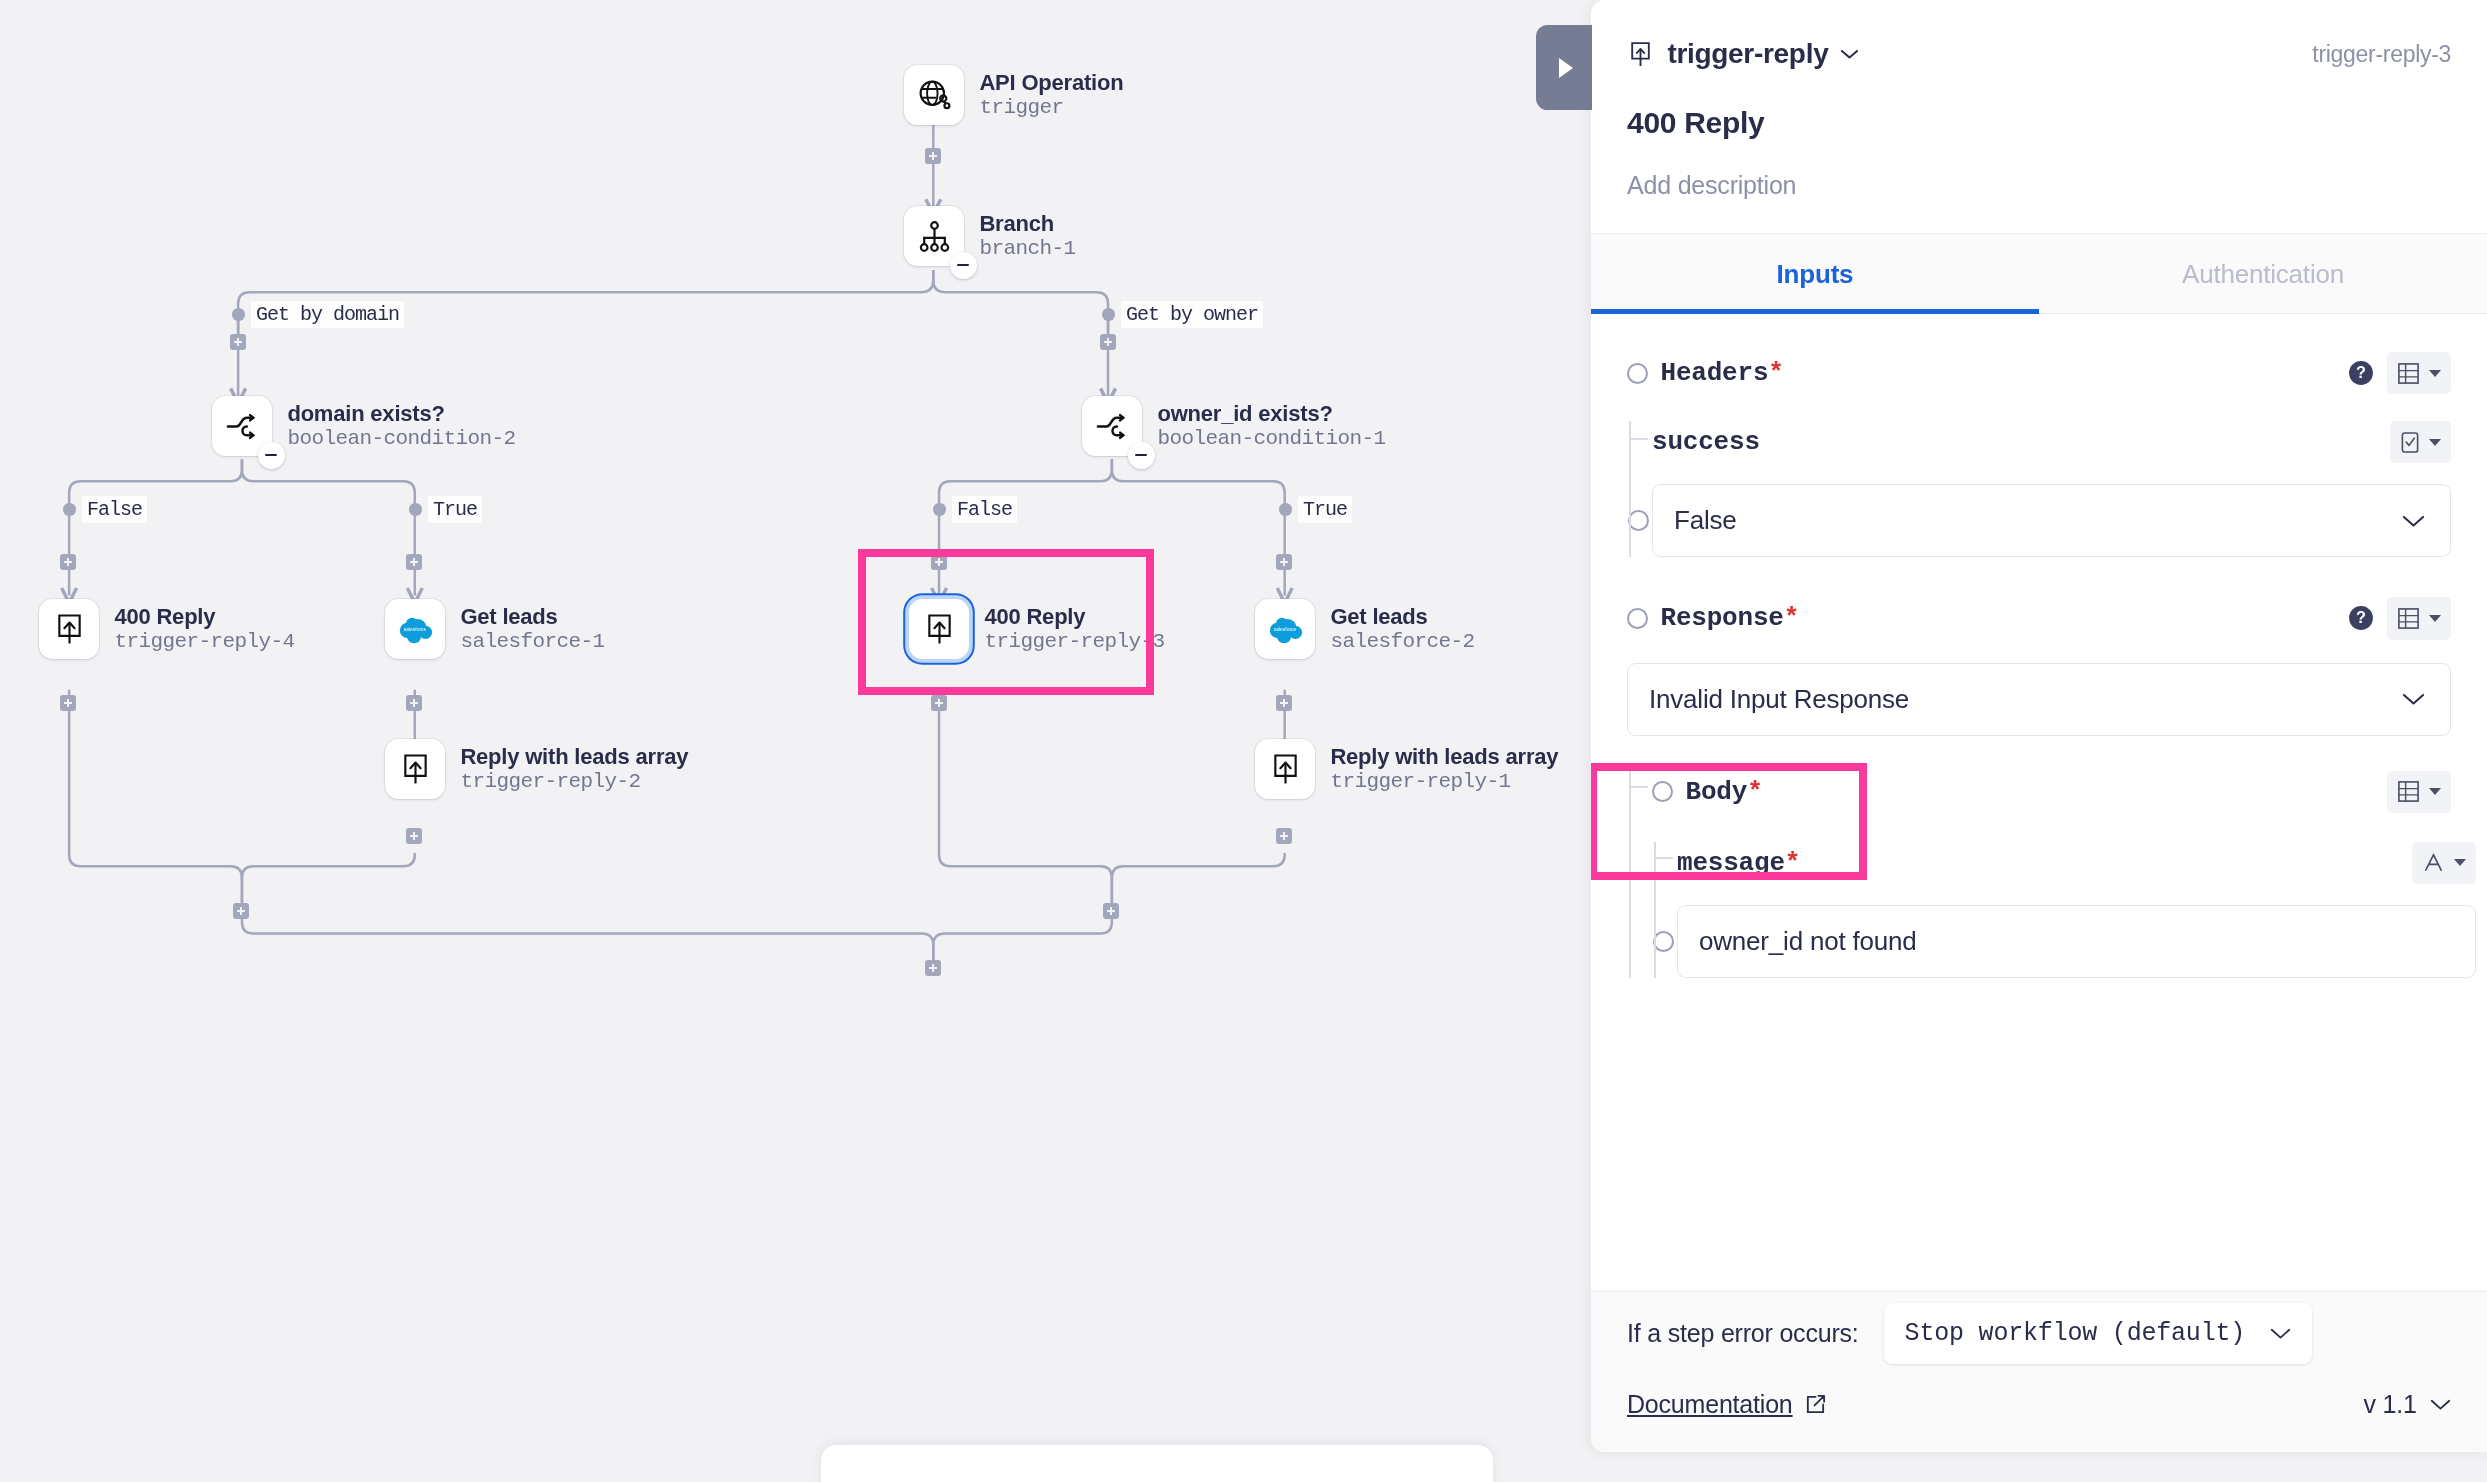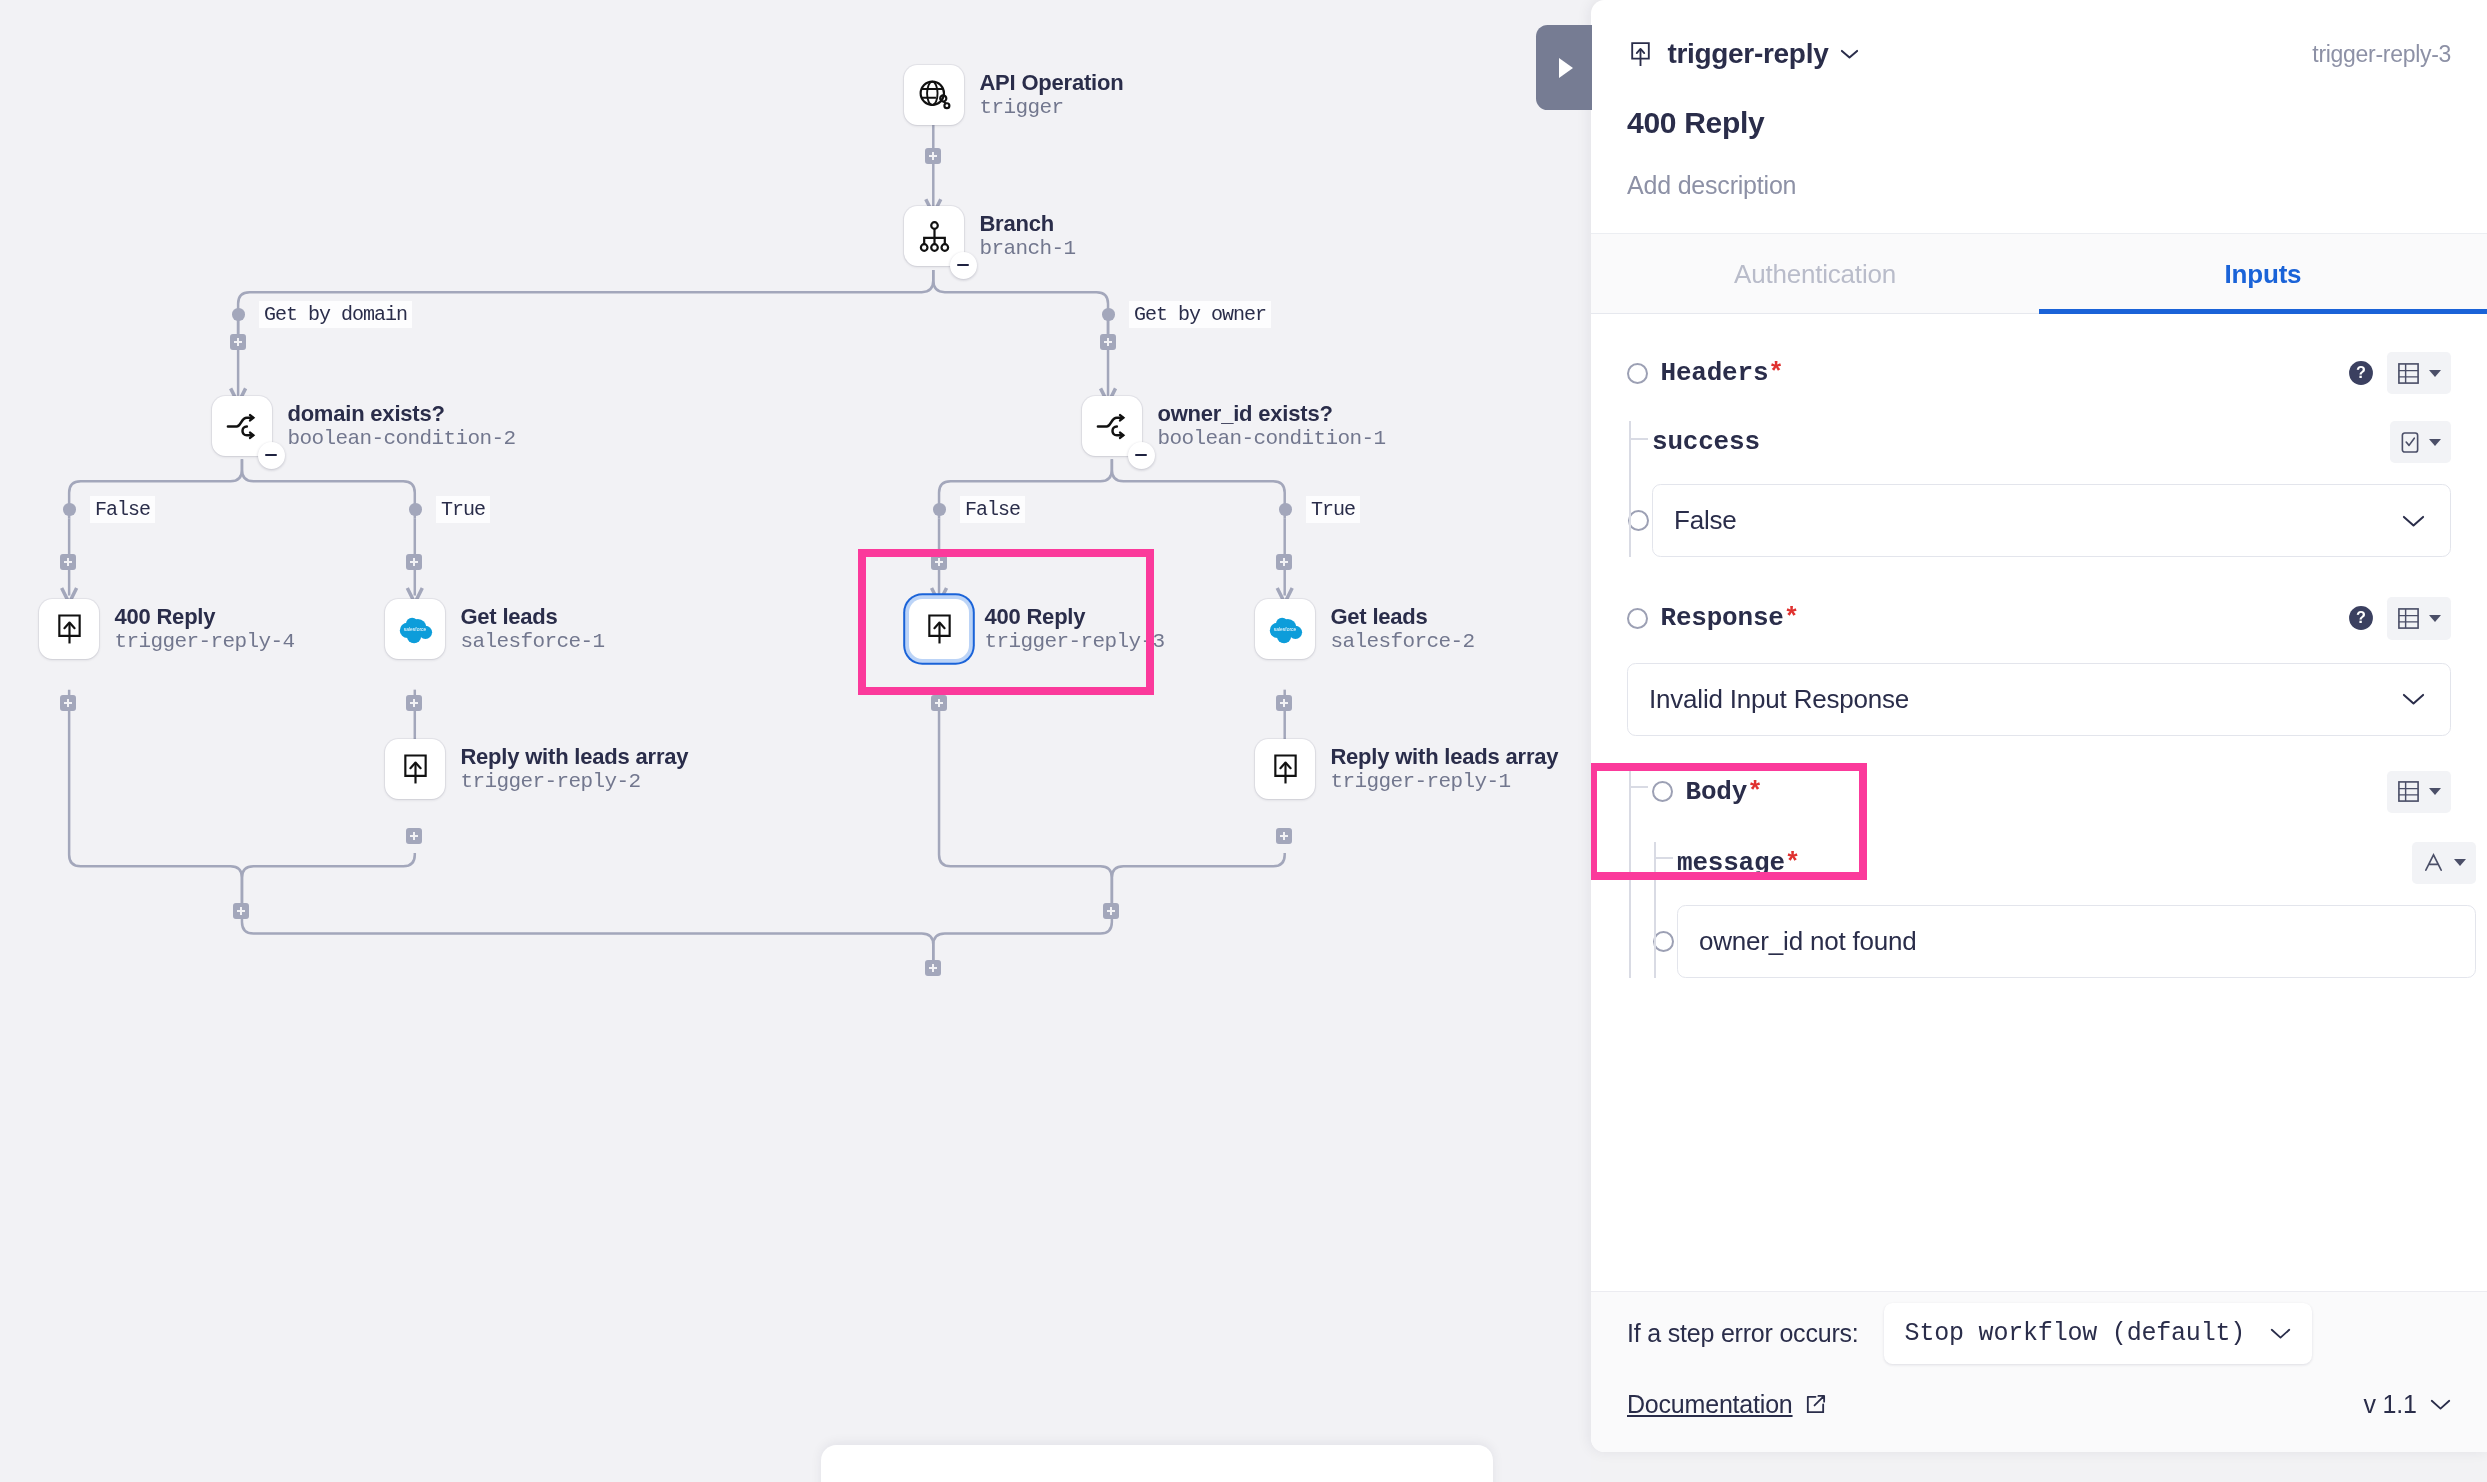--- a/index.html
+++ b/index.html
@@ -52,21 +52,21 @@
   .plus {
     position: absolute; width: 16.3px; height: 16.3px; border-radius: 2.9px;
     background: #a3a7bb; display: flex; align-items: center; justify-content: center;
   }
   .plus::before, .plus::after { content:""; position:absolute; background:#f2f2f5; }
   .plus::before { width: 8.6px; height: 1.9px; }
   .plus::after  { width: 1.9px; height: 8.6px; }
 
   
   .chip {
-    position: absolute; display:flex; align-items:center; gap:8px;
+    position: absolute; display:flex; align-items:center; gap:0;
   }
   .chip .dot { width: 12.5px; height: 12.5px; border-radius: 50%; background: #a3a7bb; flex:0 0 auto; }
   .chip .txt {
     margin-left: 6.7px; background: #fdfdfe; padding: 1.9px 4.8px;
     font-family: "Liberation Mono", monospace;
     font-size: 20px; color: #2a2d4a; letter-spacing: -1px; white-space: nowrap;
   }
 
   
   .hl { position: absolute; border: 8.6px solid #fb3a9b; pointer-events: none; }
@@ -484,22 +484,22 @@
         <svg class="chev-sm" viewBox="0 0 20 13">
           <path d="M2,3 L10,10 L18,3" fill="none" stroke="#2a2d4a" stroke-width="2.1" stroke-linecap="round" stroke-linejoin="round"></path>
         </svg>
         <span class="head-id">trigger-reply-3</span>
       </div>
       <div class="panel-title">400 Reply</div>
       <div class="panel-desc">Add description</div>
     </div>
 
     <div class="tabs">
+      <div class="tab active">Inputs</div>
       <div class="tab muted">Authentication</div>
-      <div class="tab active">Inputs</div>
     </div>
 
     <div class="panel-body">
 
       <div class="field-row">
         <span class="bullet"></span>
         <span class="field-label"><span>Headers</span><span class="req">*</span></span>
         <span class="row-right">
           <svg class="help-icon" viewBox="0 0 24 24">
             <circle cx="12" cy="12" r="11" fill="#3b4060"></circle>

